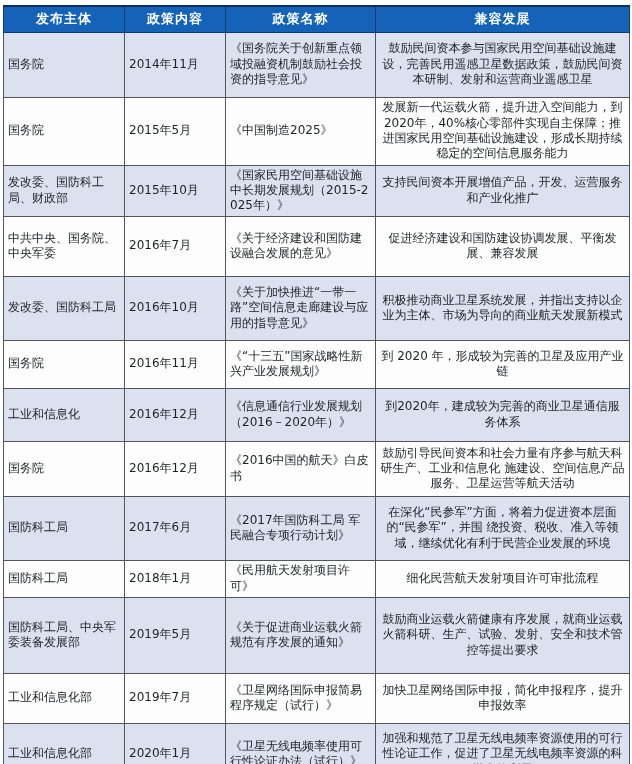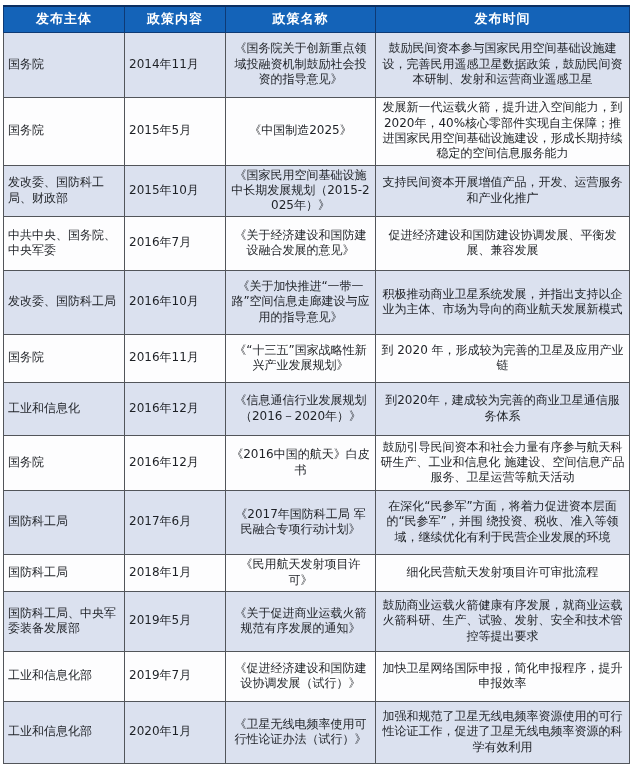--- a/index.html
+++ b/index.html
@@ -41,37 +41,37 @@
   }
   .policy-table td {
     font-size: 12px;
     color: var(--text, #1d2025);
     line-height: 1.28;
     padding: 2px 4px;
     vertical-align: middle;
     word-break: break-all;
   }
   .c-issuer, .c-date { text-align: left; }
-  .c-name  { text-align: center; padding: 2px 2px 2px 5px; }
+  .c-name  { text-align: left; padding: 2px 2px 2px 5px; }
   .c-content { text-align: center; padding: 2px 3px 2px 4px; }
 
   tbody tr:nth-child(odd)  td { background: var(--row-alt-bg, #dbe1ef); }
   tbody tr:nth-child(even) td { background: var(--row-bg, #fdfdfe); }
 
   tbody tr:nth-child(1)  { height: 65px; }
   tbody tr:nth-child(2)  { height: 68px; }
   tbody tr:nth-child(3)  { height: 44px; }
-  tbody tr:nth-child(4)  { height: 54px; }
+  tbody tr:nth-child(4)  { height: 60px; }
   tbody tr:nth-child(5)  { height: 64px; }
   tbody tr:nth-child(6)  { height: 48px; }
   tbody tr:nth-child(7)  { height: 53px; }
   tbody tr:nth-child(8)  { height: 55px; }
   tbody tr:nth-child(9)  { height: 64px; }
   tbody tr:nth-child(10) { height: 37px; }
-  tbody tr:nth-child(11) { height: 60px; }
+  tbody tr:nth-child(11) { height: 76px; }
   tbody tr:nth-child(12) { height: 50px; }
   tbody tr:nth-child(13) { height: 62px; }
 
   .watermark {
     position: absolute;
     right: 7px;
     bottom: 5px;
     font-size: 19px;
     font-weight: bold;
     letter-spacing: 1px;
@@ -91,21 +91,21 @@
       <col style="width:121px">
       <col style="width:101px">
       <col style="width:150px">
       <col style="width:254px">
     </colgroup>
     <thead>
       <tr>
         <th>发布主体</th>
         <th>政策内容</th>
         <th>政策名称</th>
-        <th>发布时间</th>
+        <th>兼容发展</th>
       </tr>
     </thead>
     <tbody>
       <tr>
         <td class="c-issuer">国务院</td>
         <td class="c-date">2014年11月</td>
         <td class="c-name">《国务院关于创新重点领域投融资机制鼓励社会投资的指导意见》</td>
         <td class="c-content">鼓励民间资本参与国家民用空间基础设施建设，完善民用遥感卫星数据政策，鼓励民间资本研制、发射和运营商业遥感卫星</td>
       </tr>
       <tr>
@@ -164,21 +164,21 @@
       </tr>
       <tr>
         <td class="c-issuer">国防科工局、中央军委装备发展部</td>
         <td class="c-date">2019年5月</td>
         <td class="c-name">《关于促进商业运载火箭规范有序发展的通知》</td>
         <td class="c-content">鼓励商业运载火箭健康有序发展，就商业运载火箭科研、生产、试验、发射、安全和技术管控等提出要求</td>
       </tr>
       <tr>
         <td class="c-issuer">工业和信息化部</td>
         <td class="c-date">2019年7月</td>
-        <td class="c-name">《促进经济建设和国防建设协调发展（试行）》</td>
+        <td class="c-name">《卫星网络国际申报简易程序规定（试行）》</td>
         <td class="c-content">加快卫星网络国际申报，简化申报程序，提升申报效率</td>
       </tr>
       <tr>
         <td class="c-issuer">工业和信息化部</td>
         <td class="c-date">2020年1月</td>
         <td class="c-name">《卫星无线电频率使用可行性论证办法（试行）》</td>
         <td class="c-content">加强和规范了卫星无线电频率资源使用的可行性论证工作，促进了卫星无线电频率资源的科学有效利用</td>
       </tr>
     </tbody>
   </table>

